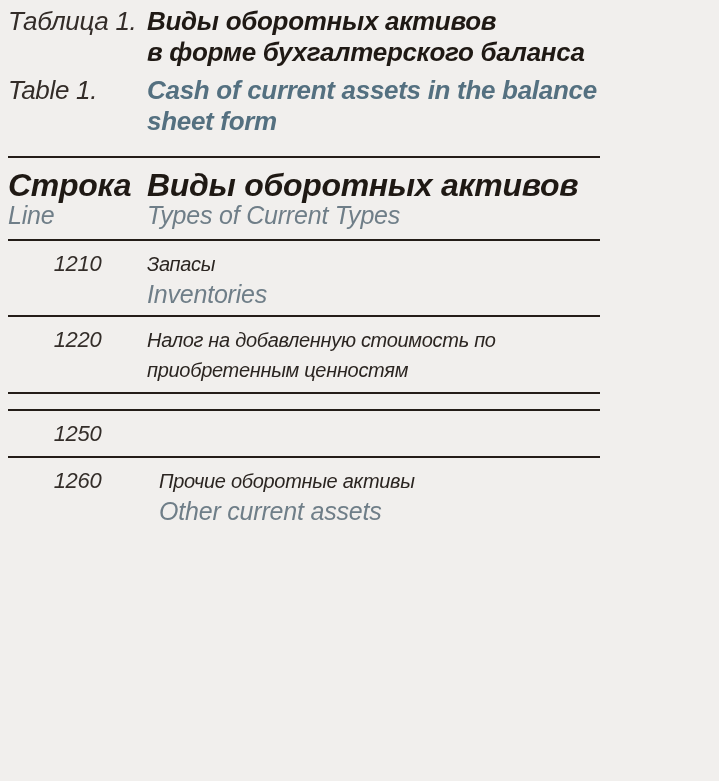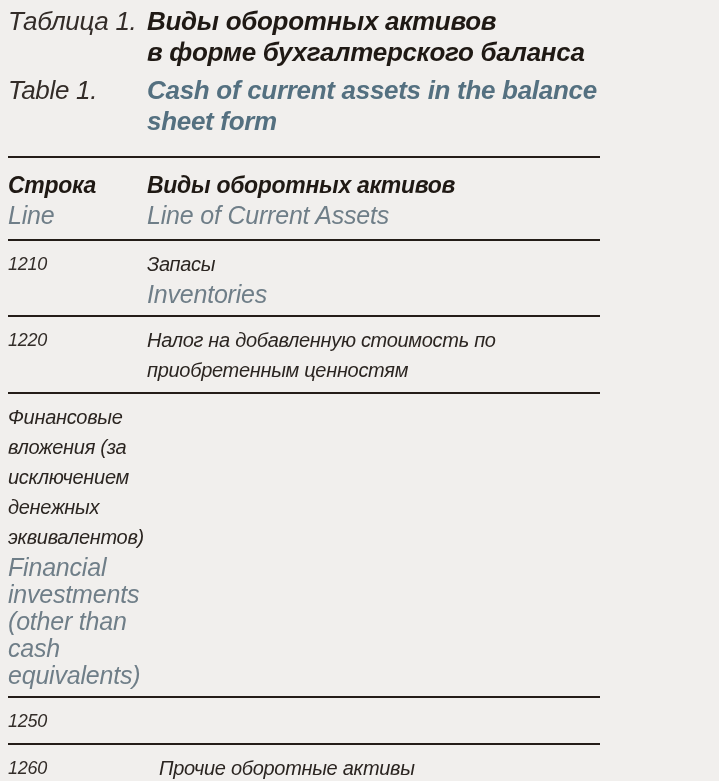--- a/index.html
+++ b/index.html
@@ -53,27 +53,28 @@
   .trow {
     display: grid;
     grid-template-columns: 139px 1fr;
     border-bottom: 2px solid #241d18;
     padding: 8px 0 7px 0;
   }
   .trow.thead { padding: 12px 0 10px 0; }
   .trow:last-child { border-bottom: none; gap: 12px; }
 
   .line-num {
-    font-size: 18px;
+    font-size: 22px;
     line-height: 30px;
     color: #332d29;
     letter-spacing: -0.3px;
+    text-align: center;
   }
   .ru-h {
-    font-size: 23px;
+    font-size: 32px;
     line-height: 30px;
     font-weight: 700;
     color: #1f1914;
     letter-spacing: -0.3px;
   }
   .ru-t {
     font-size: 20px;
     line-height: 30px;
     font-weight: 400;
     color: #2b2521;
@@ -114,21 +115,21 @@
 
   <div class="table">
 
     <div class="trow thead">
       <div class="c1">
         <div class="ru-h">Строка</div>
         <div class="en">Line</div>
       </div>
       <div class="c2">
         <div class="ru-h">Виды оборотных активов</div>
-        <div class="en">Line of Current Assets</div>
+        <div class="en">Types of Current Types</div>
       </div>
     </div>
 
     <div class="trow">
       <div class="c1">
         <div class="line-num">1210</div>
       </div>
       <div class="c2">
         <div class="ru-t">Запасы</div>
         <div class="en">Inventories</div>
@@ -139,24 +140,20 @@
       <div class="c1">
         <div class="line-num">1220</div>
       </div>
       <div class="c2">
         <div class="ru-t">Налог на добавленную стоимость по приобретенным ценностям</div>
       </div>
     </div>
 
 
     <div class="trow">
-      <div class="c2">
-        <div class="ru-t">Финансовые вложения (за исключением денежных эквивалентов)</div>
-        <div class="en">Financial investments (other than cash equivalents)</div>
-      </div>
     </div>
 
     <div class="trow">
       <div class="c1">
         <div class="line-num">1250</div>
       </div>
     </div>
 
     <div class="trow">
       <div class="c1">

